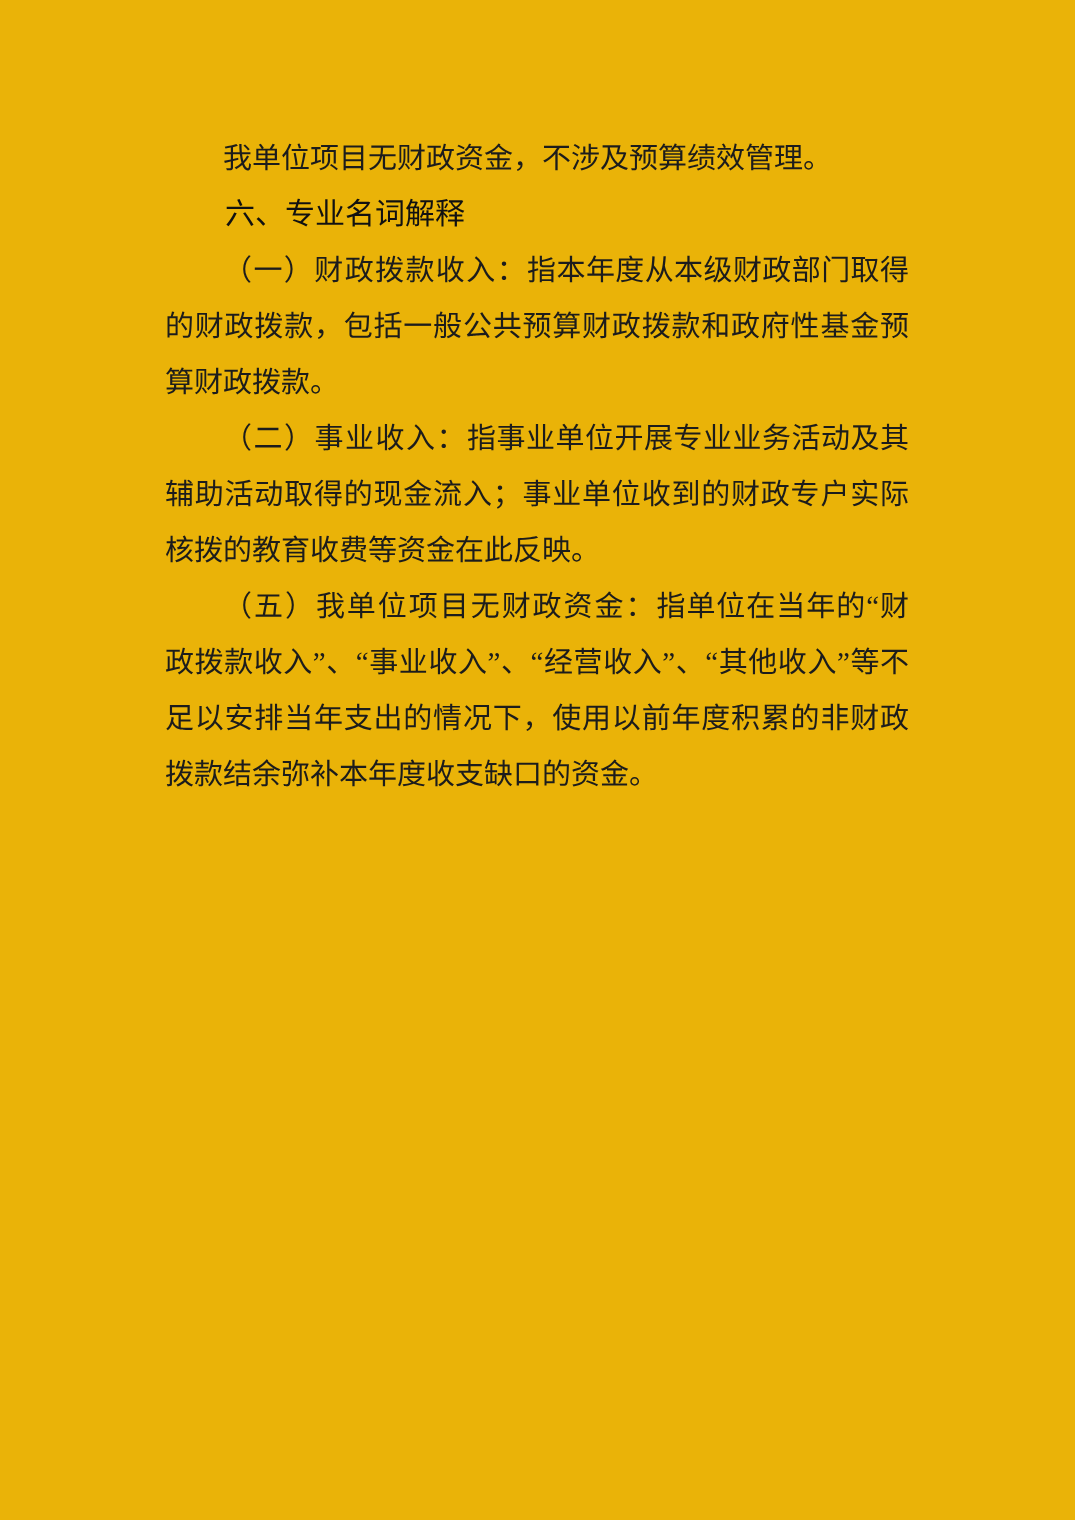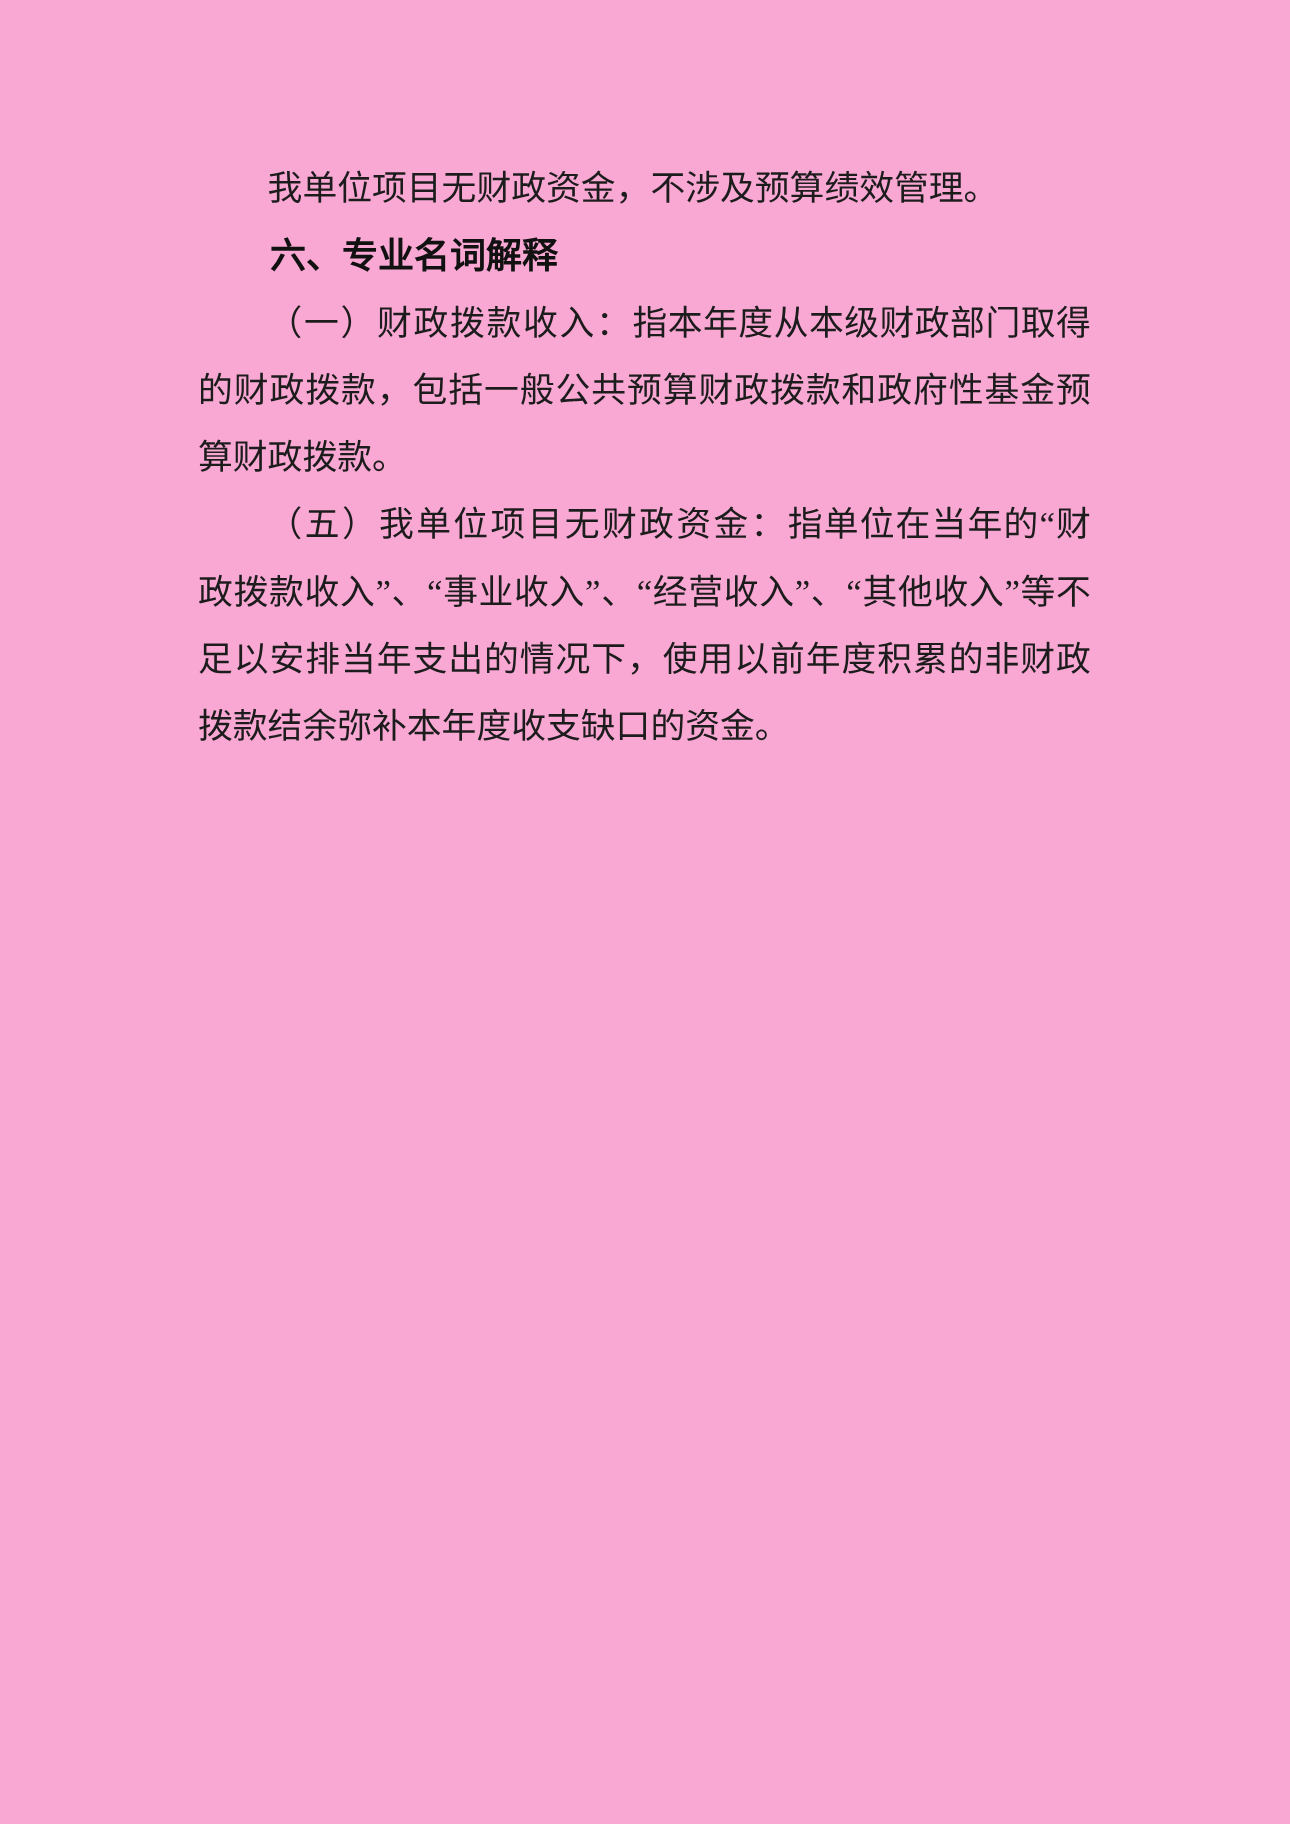--- a/index.html
+++ b/index.html
@@ -13,36 +13,36 @@
     height: 1520px;
     overflow: hidden;
     font-family: "Liberation Serif", serif;
     color: #1c1c1c;
   }
   .page {
     box-sizing: border-box;
     width: 1075px;
     height: 1520px;
     padding: 130px 166px 0 165px;
-    background: #f9a8d4;
+    background: #eab308;
   }
   .doc-text p {
     margin: 0;
     font-size: 29px;
     line-height: 56px;
     text-align: justify;
     text-justify: inter-character;
     text-indent: 2em;
     word-break: break-all;
     overflow-wrap: break-word;
   }
   .doc-text .section-heading {
     margin: 0;
     font-family: "Liberation Sans", sans-serif;
-    font-weight: bold;
+    font-weight: normal;
     font-size: 30px;
     line-height: 56px;
     text-indent: 2em;
     color: #111111;
   }
   .doc-text .term {
     font-weight: normal;
     letter-spacing: 1px;
   }
 </style>
@@ -51,19 +51,20 @@
 
 <div class="page">
   <div class="doc-text">
 
     <p><span>我单位项目无财政资金，不涉及预算绩效管理。</span></p>
 
     <p class="section-heading">六、专业名词解释</p>
 
     <p><span class="term">（一）财政拨款收入：</span><span>指本年度从本级财政部门取得的财政拨款，包括一般公共预算财政拨款和政府性基金预算财政拨款。</span></p>
 
+    <p><span class="term">（二）事业收入：</span><span>指事业单位开展专业业务活动及其辅助活动取得的现金流入；事业单位收到的财政专户实际核拨的教育收费等资金在此反映。</span></p>
 
 
 
     <p><span class="term">（五）我单位项目无财政资金：</span><span>指单位在当年的“财政拨款收入”、“事业收入”、“经营收入”、“其他收入”等不足以安排当年支出的情况下，使用以前年度积累的非财政拨款结余弥补本年度收支缺口的资金。</span></p>
 
   </div>
 </div>
 
 </body></html>

